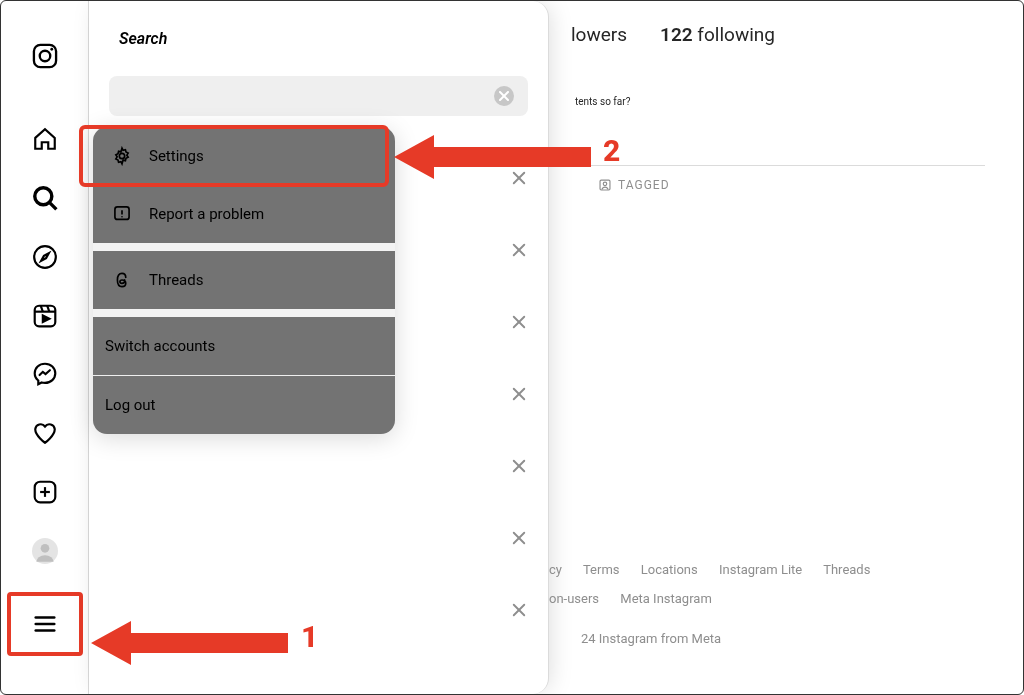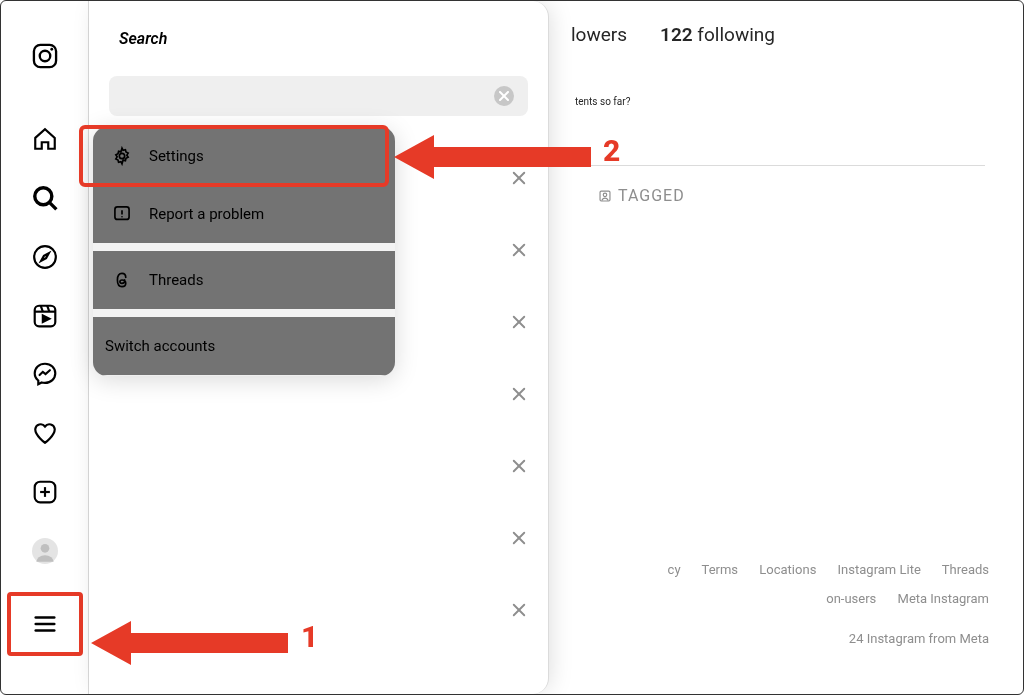--- a/index.html
+++ b/index.html
@@ -184,40 +184,39 @@
     .stats b { font-weight: 600; }
     .tagline { margin-top: 50px; font-size: 10px; color: #262626; margin-left: 12px; }
     .tabs-line {
       margin-top: 58px;
       border-top: 1px solid #dbdbdb;
       position: relative;
       margin-right: 24px;
     }
     .tab-tagged {
       position: absolute;
-      top: 20px;
+      top: 12px;
       left: 35px;
-      font-size: 16px;
+      font-size: 12px;
       letter-spacing: 1px;
       color: #8e8e8e;
       display: flex;
       align-items: center;
       gap: 6px;
     }
     .tab-tagged svg { width: 14px; height: 14px; }
 
     .footer {
       position: absolute;
       left: 548px;
       bottom: 40px;
       right: 16px;
       font-size: 13px;
       color: #8e8e8e;
       line-height: 2.2;
-      text-align: right;
     }
     .footer span { margin-right: 18px; cursor: pointer; }
     .footer .copy { display: block; margin-top: 12px; padding-left: 32px; }
 
   </style>
 </head>
 <body>
 
 <div class="sidebar">
   <div class="nav-item logo">
@@ -396,20 +395,23 @@
   </div>
 
   <div class="sep"></div>
 
   <div class="menu-row no-icon">
     <span>Switch accounts</span>
   </div>
 
   <div style="height:1px;background:#efefef"></div>
 
+  <div class="menu-row no-icon">
+    <span>Log out</span>
+  </div>
 </div>
 
 <div class="highlight-box"></div>
 
 <svg class="arrow" style="left:385px;top:126px;width:210px;height:60px" viewBox="0 0 210 60">
   <polygon points="8,30 48,8 48,20 205,20 205,40 48,40 48,52" fill="#e63a27"></polygon>
 </svg>
 <div class="num" style="left:602px;top:132px">2</div>
 
 <svg class="arrow" style="left:82px;top:612px;width:210px;height:60px" viewBox="0 0 210 60">

